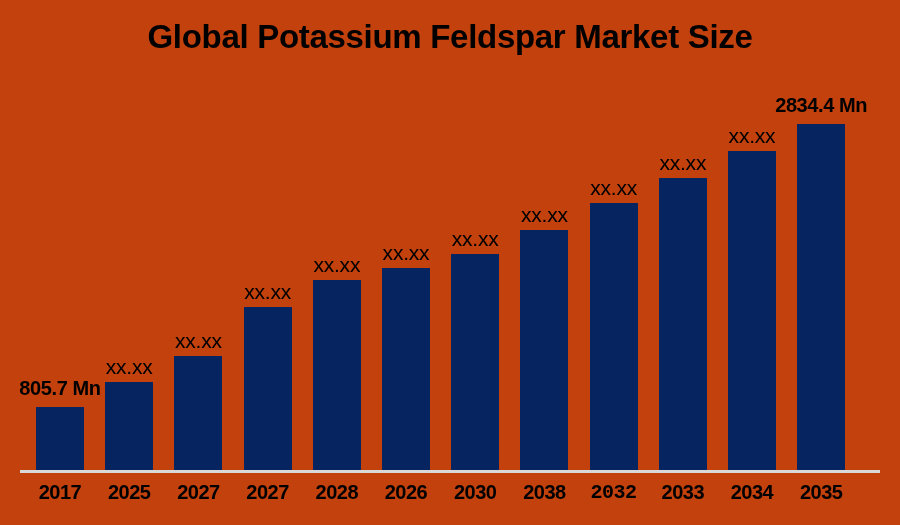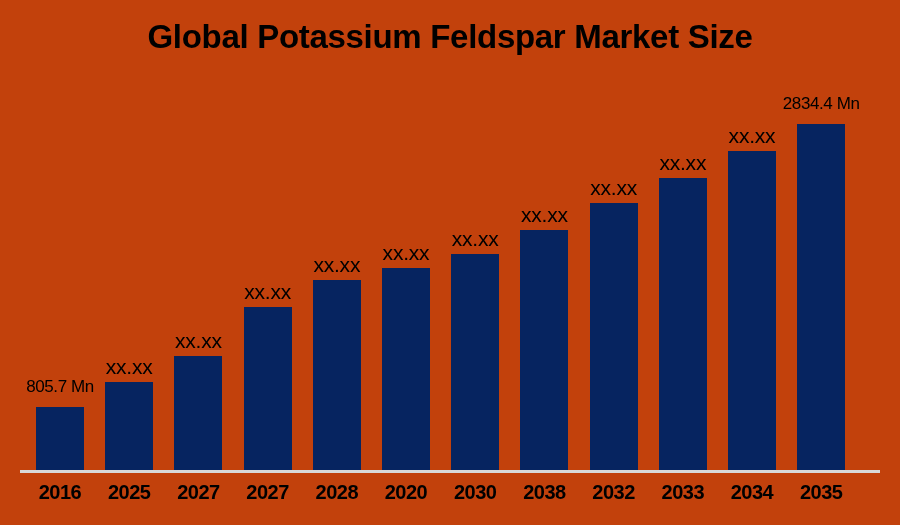--- a/index.html
+++ b/index.html
@@ -65,22 +65,22 @@
     color: #000000;
     font-family: "Liberation Sans", sans-serif;
     white-space: nowrap;
   }
   .bar-value-label.placeholder {
     font-size: 21px;
     font-weight: 400;
     letter-spacing: -0.2px;
   }
   .bar-value-label.emphasis {
-    font-size: 17px;
-    font-weight: 400;
+    font-size: 20px;
+    font-weight: 700;
     letter-spacing: -0.4px;
   }
 
   .tick-label {
     position: absolute;
     top: 481px;
     text-align: center;
     font-family: "Liberation Sans", sans-serif;
     font-size: 20px;
     font-weight: 700;
@@ -118,28 +118,28 @@
         <div class="bar" style="left: 589.6px; top: 203px; width: 48px; height: 267px; background: rgb(6, 36, 96);"></div>
         <div class="bar-value-label placeholder" style="width: 90px; left: 568.6px; top: 176px;">xx.xx</div>
         <div class="bar" style="left: 658.8px; top: 178px; width: 48px; height: 292px; background: rgb(6, 36, 96);"></div>
         <div class="bar-value-label placeholder" style="width: 90px; left: 637.8px; top: 151px;">xx.xx</div>
         <div class="bar" style="left: 728px; top: 151px; width: 48px; height: 319px; background: rgb(6, 36, 96);"></div>
         <div class="bar-value-label placeholder" style="width: 90px; left: 707px; top: 124px;">xx.xx</div>
         <div class="bar" style="left: 797.2px; top: 124px; width: 48px; height: 346px; background: rgb(6, 36, 96);"></div>
         <div class="bar-value-label emphasis" style="width: 160px; left: 741.2px; top: 94px;">2834.4 Mn</div>
       </div>
     <div id="ticks-layer">
-        <div class="tick-label" style="width: 80px; left: 20px;">2016</div>
+        <div class="tick-label" style="width: 80px; left: 20px;">2017</div>
         <div class="tick-label" style="width: 80px; left: 89.2px;">2025</div>
         <div class="tick-label" style="width: 80px; left: 158.4px;">2027</div>
         <div class="tick-label" style="width: 80px; left: 227.6px;">2027</div>
         <div class="tick-label" style="width: 80px; left: 296.8px;">2028</div>
-        <div class="tick-label" style="width: 80px; left: 366px;">2020</div>
+        <div class="tick-label" style="width: 80px; left: 366px;">2026</div>
         <div class="tick-label" style="width: 80px; left: 435.2px;">2030</div>
         <div class="tick-label" style="width: 80px; left: 504.4px;">2038</div>
-        <div class="tick-label" style="width: 80px; left: 573.6px;">2032</div>
+        <div class="tick-label" style="width: 80px; left: 573.6px; font-family: Liberation Mono, monospace;">2032</div>
         <div class="tick-label" style="width: 80px; left: 642.8px;">2033</div>
         <div class="tick-label" style="width: 80px; left: 712px;">2034</div>
         <div class="tick-label" style="width: 80px; left: 781.2px;">2035</div>
       </div>
   </div>
 
 </div>
 
 </body></html>

